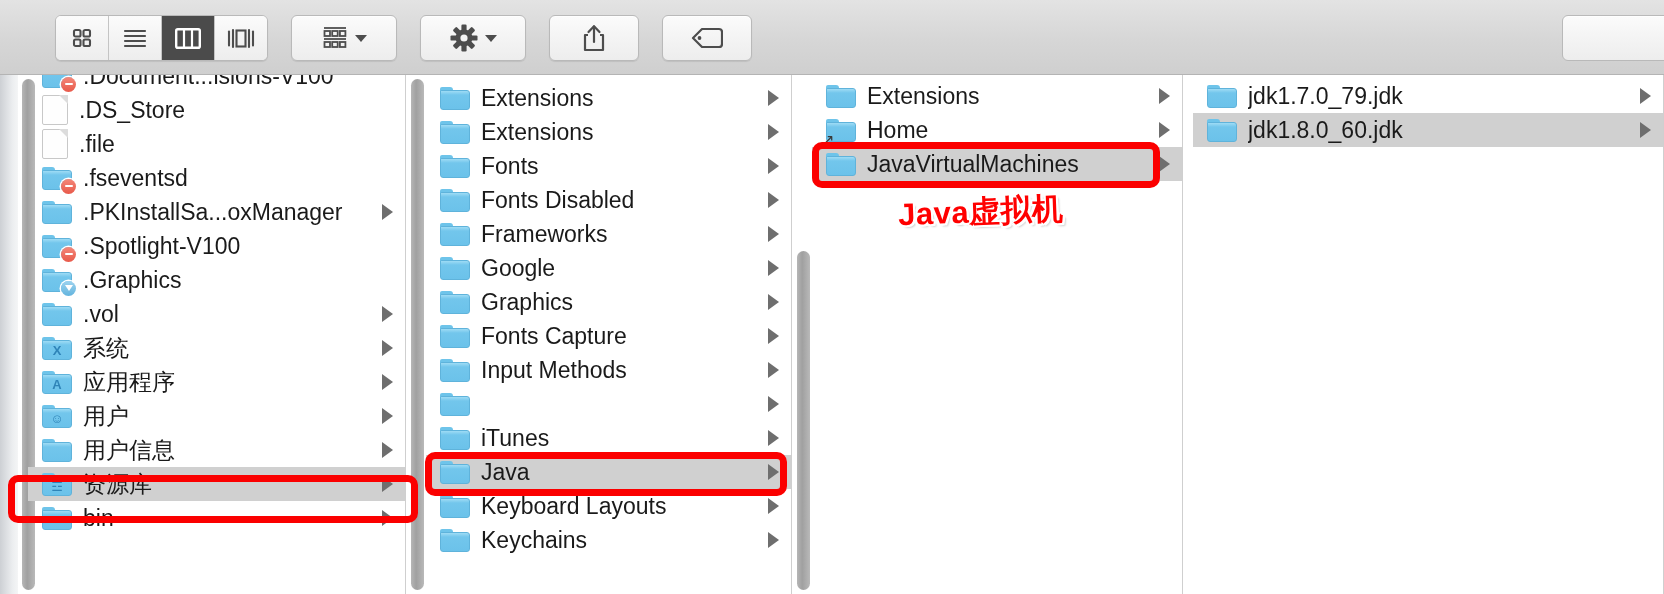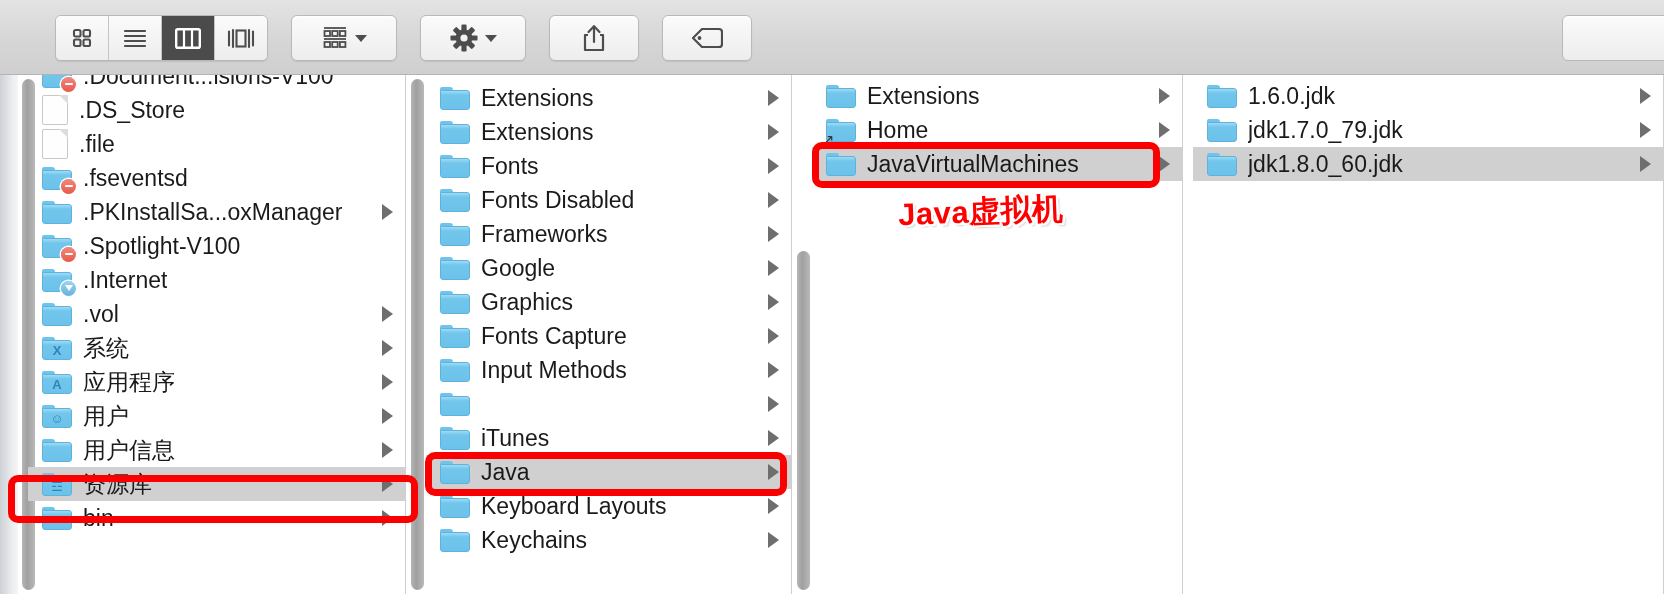--- a/index.html
+++ b/index.html
@@ -320,21 +320,21 @@
               <span class="badge stop"></span>
             </span>
             <span class="label">.Spotlight-V100</span>
           </div>
           <div class="row">
             <span class="fi">
               <span class="tab"></span>
               <span class="body"></span>
               <span class="badge dl"></span>
             </span>
-            <span class="label">.Internet</span>
+            <span class="label">.Graphics</span>
           </div>
           <div class="row">
             <span class="fi">
               <span class="tab"></span>
               <span class="body"></span>
             </span>
             <span class="label">.vol</span>
             <span class="arrow"></span>
           </div>
           <div class="row">
@@ -540,28 +540,20 @@
         </div>
     </div>
 
     <div class="col c3">
       <div class="rows" style="padding-left:10px;margin-top:4px;">
           <div class="row">
             <span class="fi">
               <span class="tab"></span>
               <span class="body"></span>
             </span>
-            <span class="label">1.6.0.jdk</span>
-            <span class="arrow"></span>
-          </div>
-          <div class="row">
-            <span class="fi">
-              <span class="tab"></span>
-              <span class="body"></span>
-            </span>
             <span class="label">jdk1.7.0_79.jdk</span>
             <span class="arrow"></span>
           </div>
           <div class="row sel">
             <span class="fi">
               <span class="tab"></span>
               <span class="body"></span>
             </span>
             <span class="label">jdk1.8.0_60.jdk</span>
             <span class="arrow"></span>

